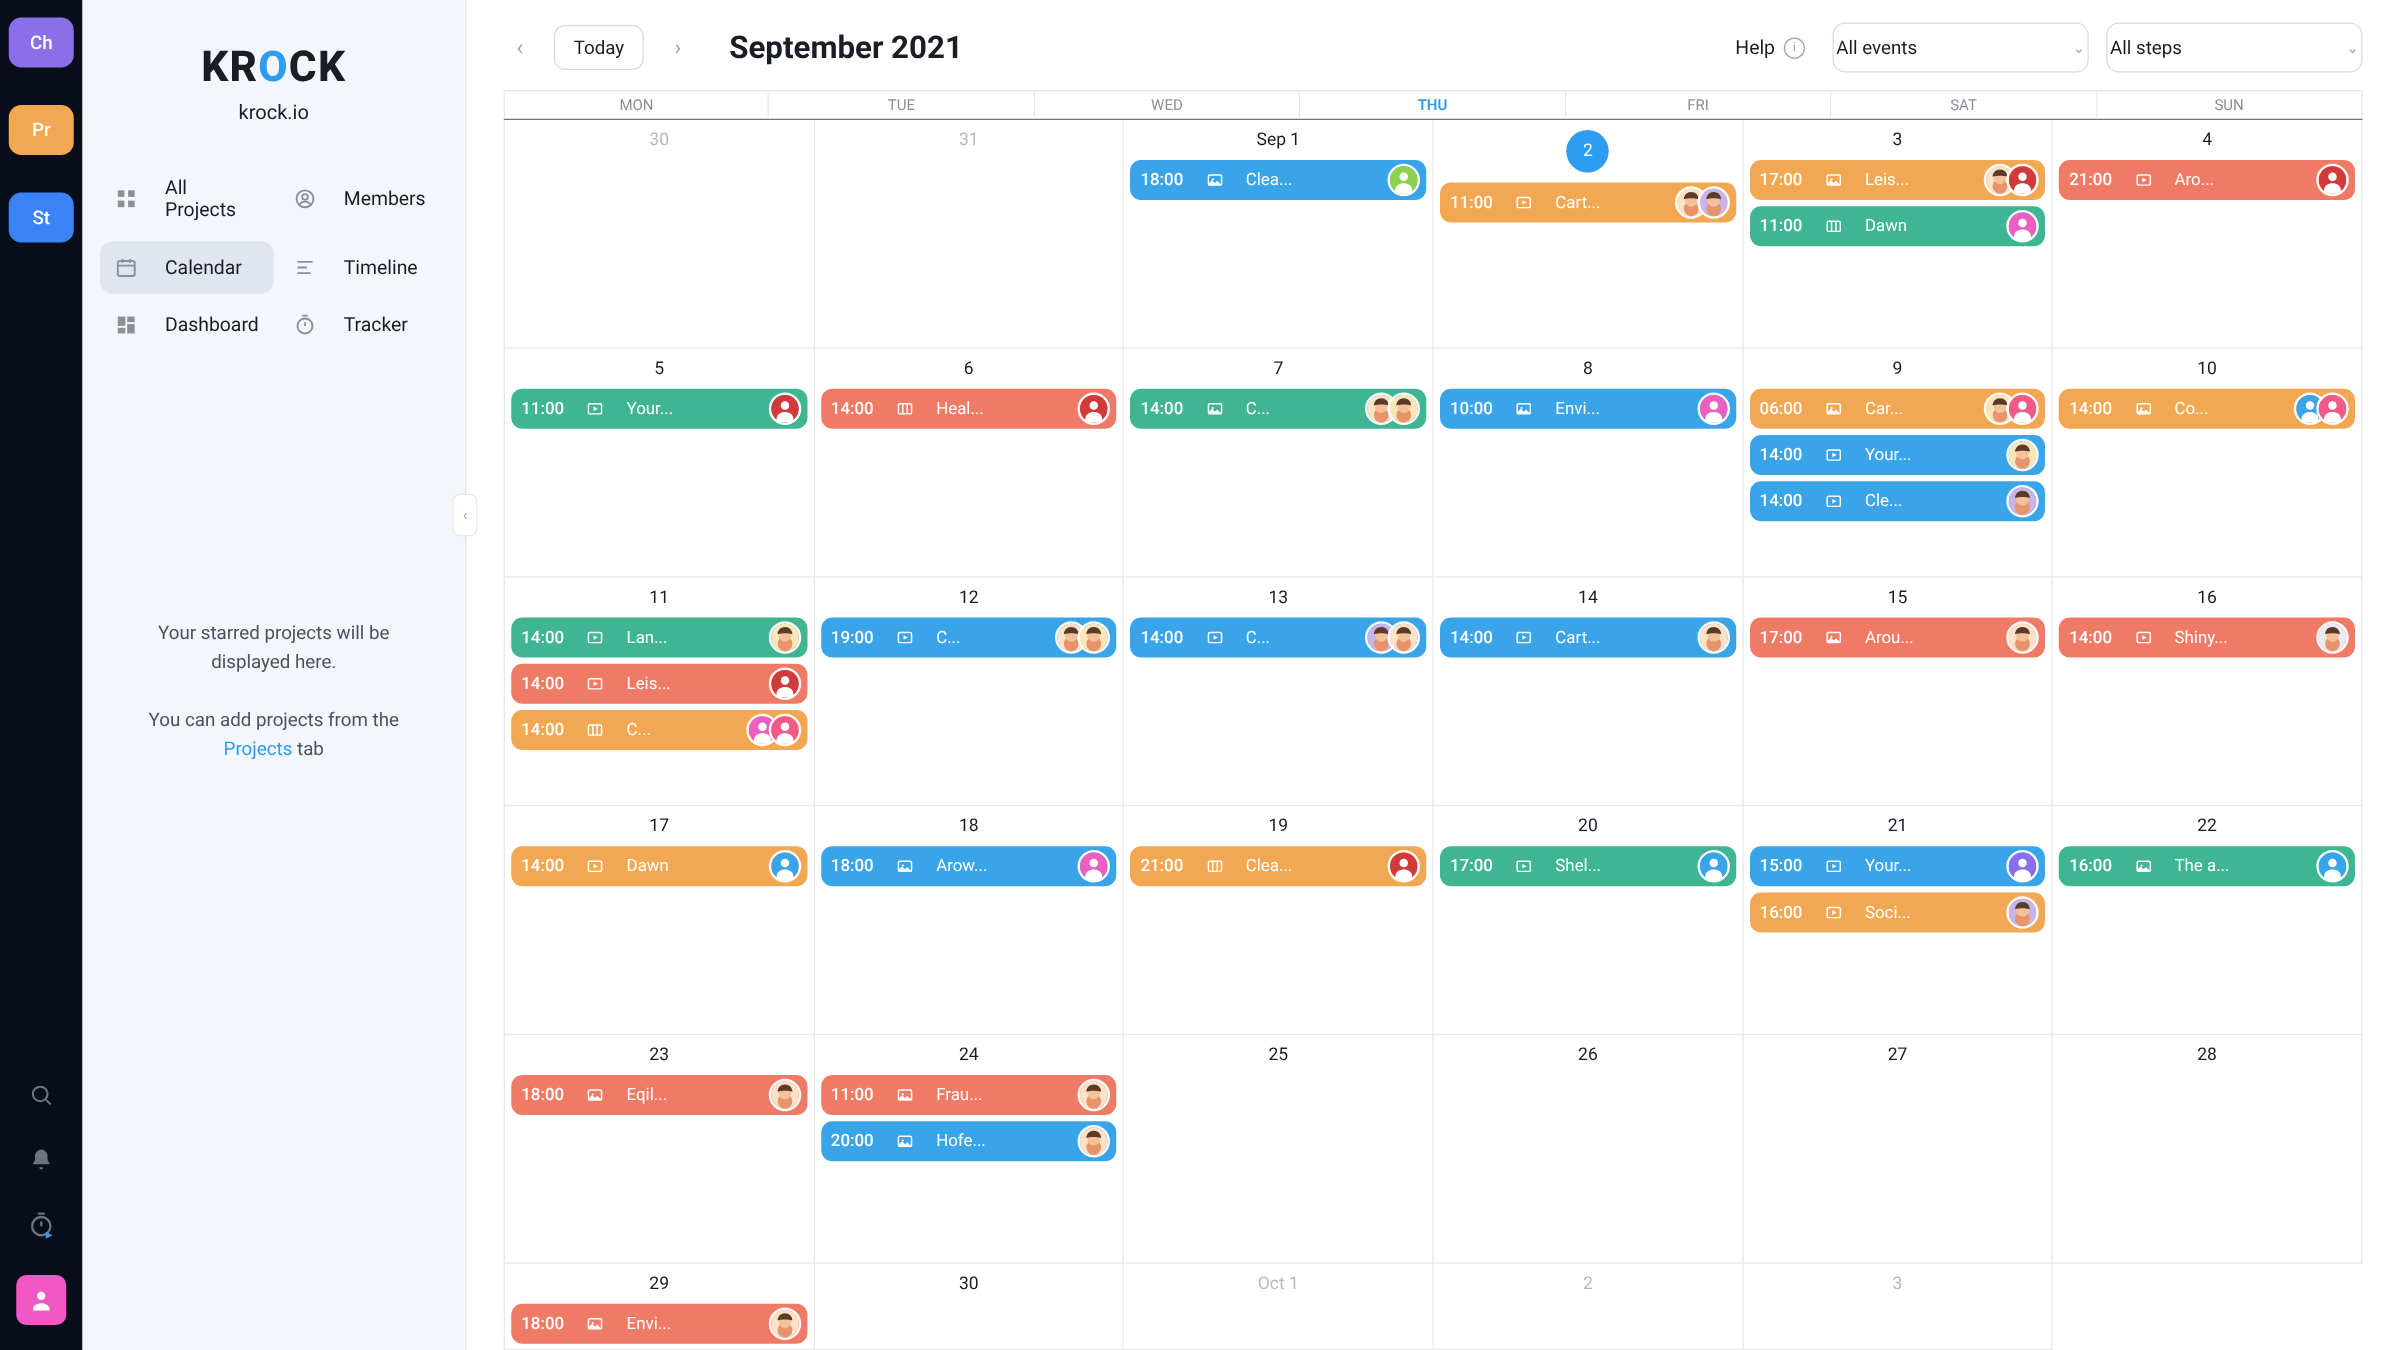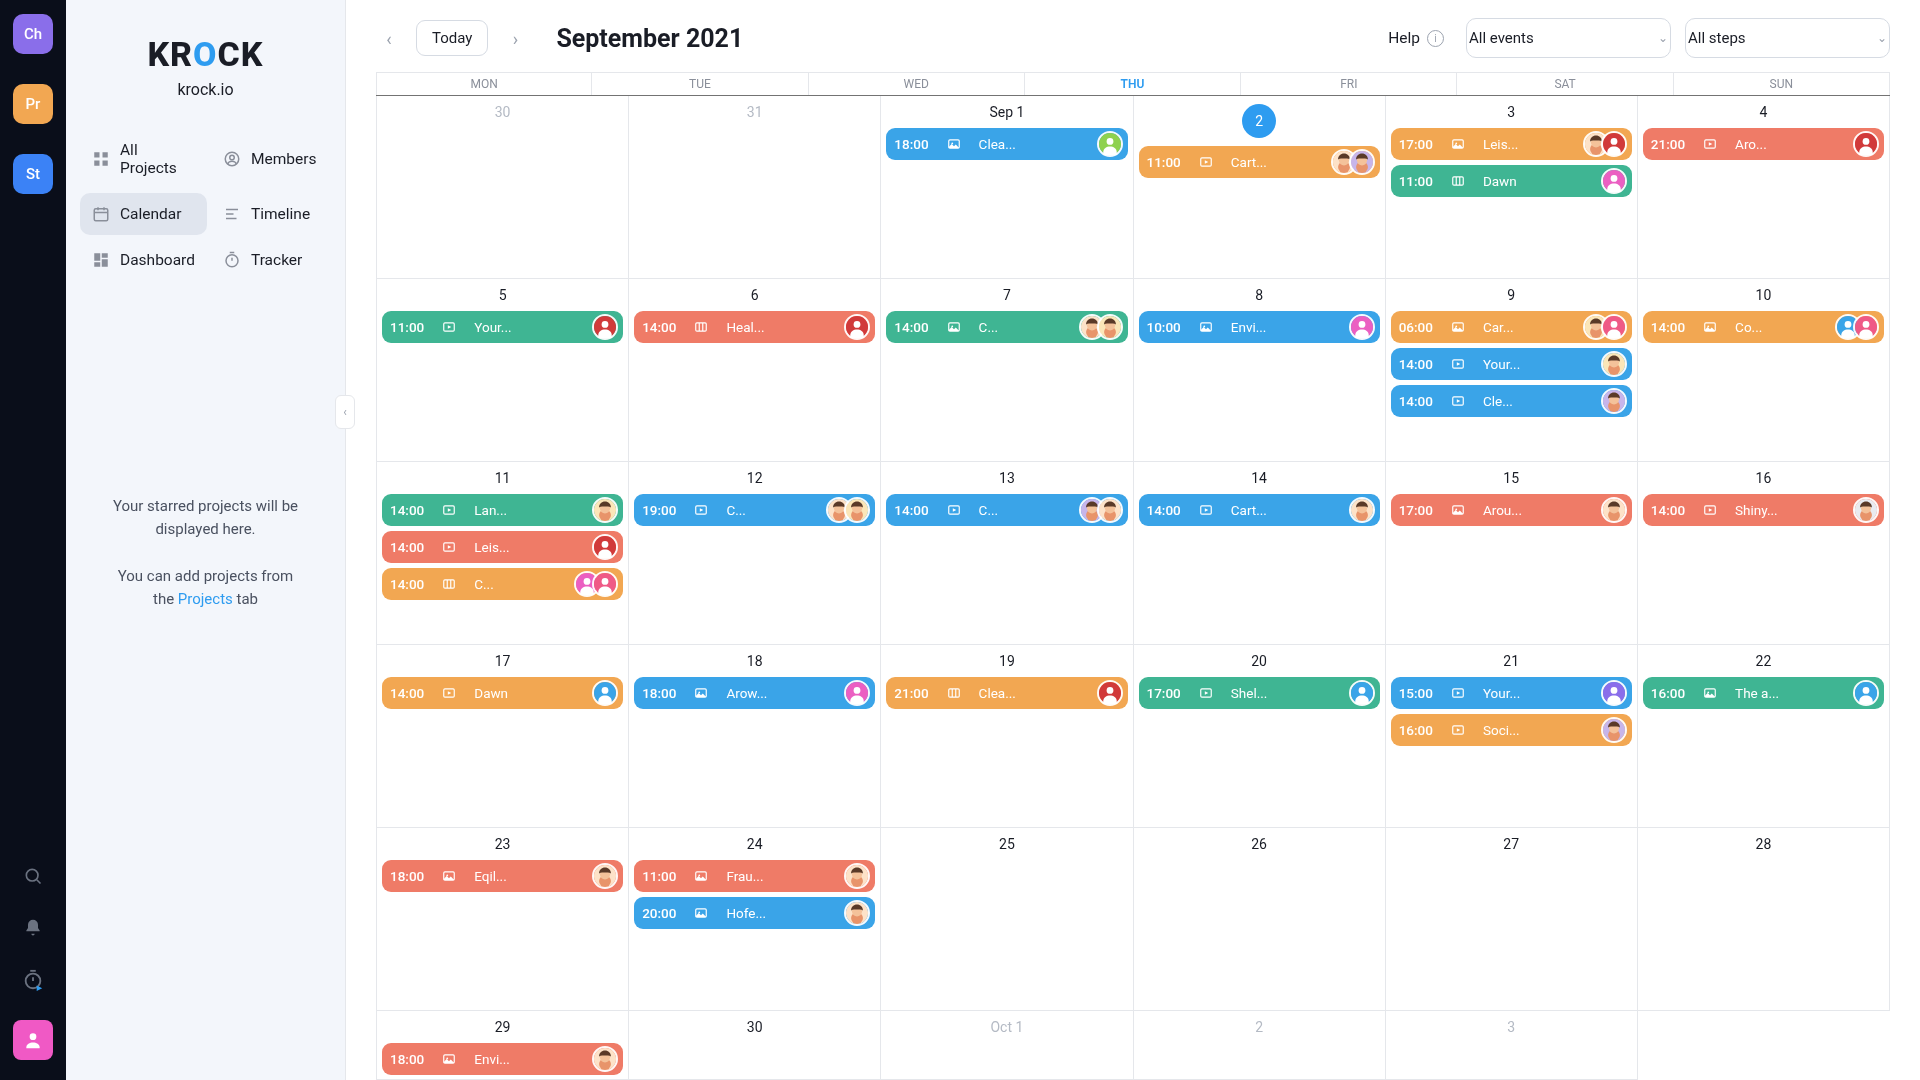--- a/index.html
+++ b/index.html
@@ -1,28 +1,28 @@
 <!DOCTYPE html>
 <html><head>
 <meta charset="utf-8">
 <style>
 *{box-sizing:border-box;margin:0;padding:0;font-family:-apple-system,BlinkMacSystemFont,'Segoe UI',Roboto,sans-serif}
 body{display:flex;height:100vh;background:#f5f7fb;overflow:hidden}
 .rail{width:66px;background:#0a0e1a;display:flex;flex-direction:column;align-items:center;padding-top:14px;position:relative}
-.rail-chip{width:40px;height:40px;border-radius:10px;display:flex;align-items:center;justify-content:center;color:#fff;font-size:15px;font-weight:500;margin-bottom:30px;cursor:pointer}
+.rail-chip{width:52px;height:40px;border-radius:10px;display:flex;align-items:center;justify-content:center;color:#fff;font-size:15px;font-weight:500;margin-bottom:30px;cursor:pointer}
 .rail-bottom{position:absolute;bottom:20px;display:flex;flex-direction:column;gap:28px;align-items:center}
 .rail-icon{width:24px;height:24px;display:flex;align-items:center;justify-content:center;color:#6b7280;cursor:pointer}
 .rail-icon.pink{background:#f059c5;border-radius:8px;width:40px;height:40px;color:#fff}
-.sidebar{width:280px;background:#f3f6fb;border-right:1px solid #e5e7eb;display:flex;flex-direction:column;position:relative}
+.sidebar{width:307px;background:#f3f6fb;border-right:1px solid #e5e7eb;display:flex;flex-direction:column;position:relative}
 .sidebar-head{padding:34px 20px 16px;text-align:center}
 .logo{font-size:34px;font-weight:800;color:#1a1d26;letter-spacing:1px}
 .logo .o{color:#2e9cf0}
 .subtitle{font-size:16px;color:#1a1d26;margin-top:6px}
 .nav{padding:14px 14px;display:grid;grid-template-columns:1fr 1fr;gap:4px 4px}
-.nav-item{display:flex;align-items:center;gap:10px;padding:12px 12px;border-radius:10px;color:#1a1d26;font-size:15.5px;cursor:pointer}
+.nav-item{display:flex;align-items:center;gap:22px;padding:12px 12px;border-radius:10px;color:#1a1d26;font-size:15.5px;cursor:pointer}
 .nav-item.active{background:#e0e5ee}
 .nav-icon{width:18px;height:18px;display:inline-flex;align-items:center;justify-content:center;color:#8a8f9a}
 .starred{padding:0 44px;text-align:center;color:#4a5160;font-size:15px;line-height:1.55;margin-top:200px}
 .starred a{color:#2e9cf0;text-decoration:none}
 .collapse{position:absolute;right:-10px;top:395px;width:20px;height:34px;background:#fff;border:1px solid #e5e7eb;border-radius:6px;display:flex;align-items:center;justify-content:center;cursor:pointer;color:#9ca3af;font-size:12px}
 .main{flex:1;display:flex;flex-direction:column;background:#fff}
 .topbar{display:flex;align-items:center;padding:18px 30px 14px;gap:14px}
 .nav-arrow{width:26px;height:34px;display:flex;align-items:center;justify-content:center;color:#9ca3af;cursor:pointer;font-size:18px}
 .today-btn{border:1px solid #d6dbe3;background:#fff;border-radius:9px;padding:8px 15px;font-size:15px;color:#1a1d26;cursor:pointer}
 .month{font-size:25px;font-weight:700;color:#1a1d26;margin-left:14px}

